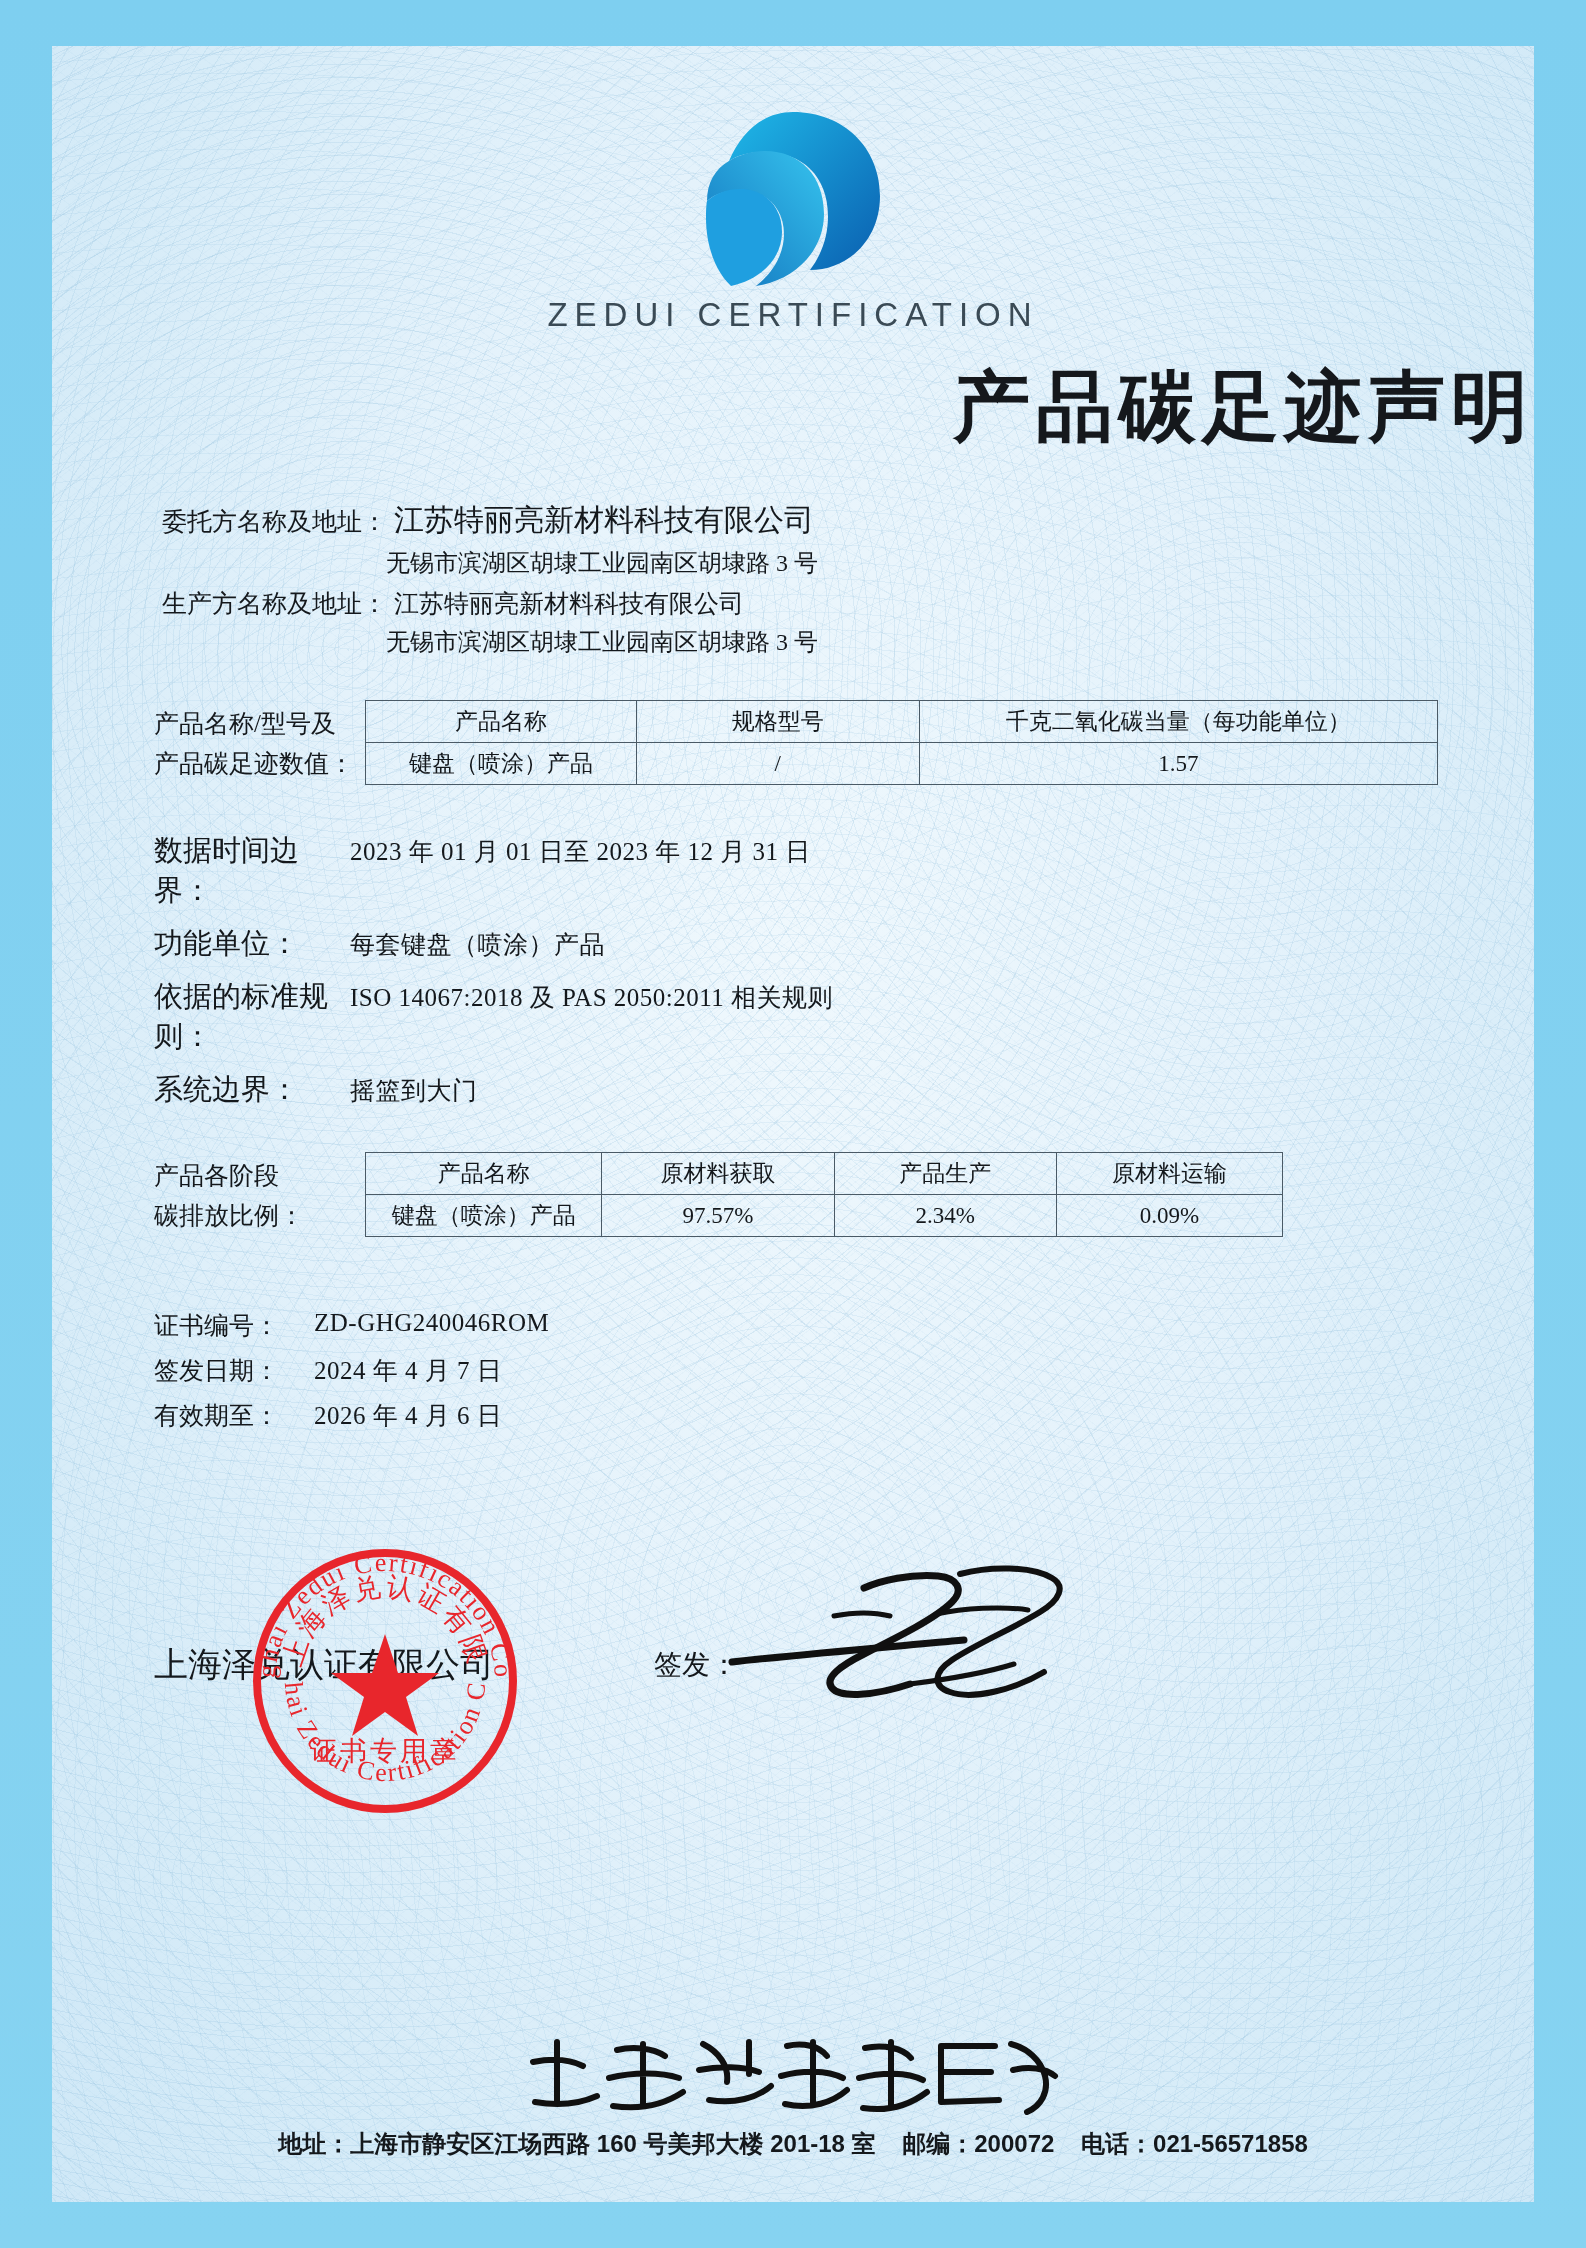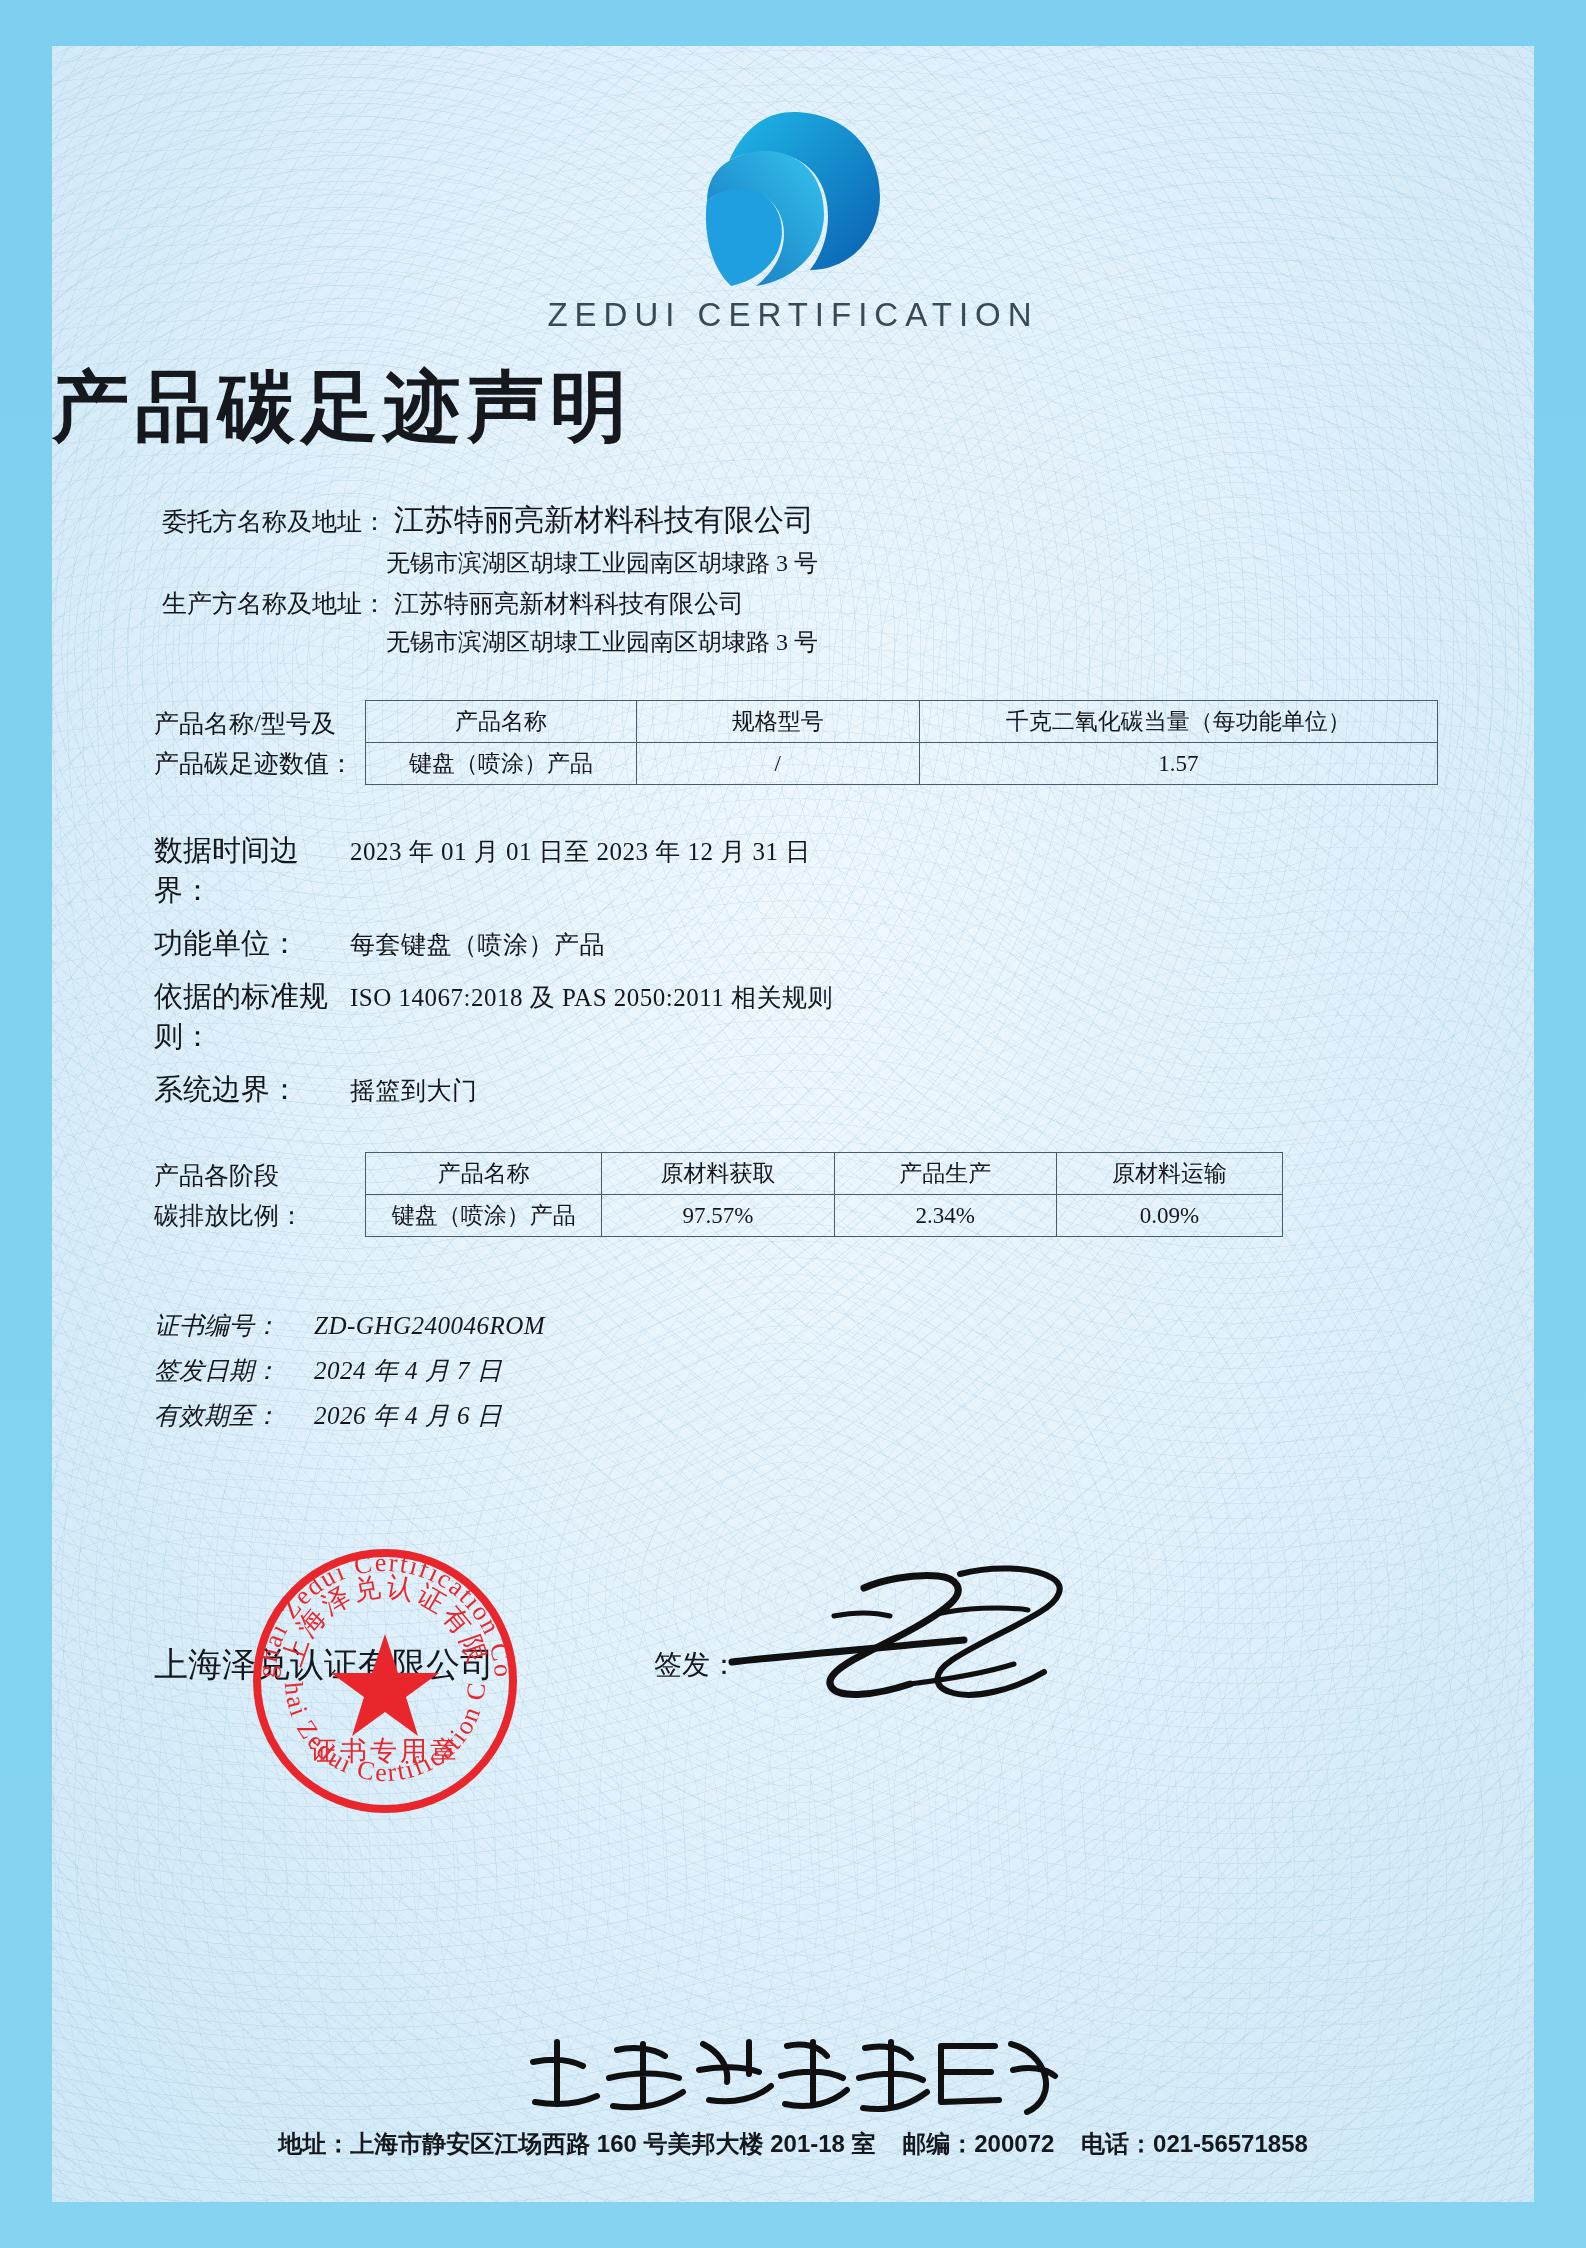--- a/index.html
+++ b/index.html
@@ -72,21 +72,21 @@
     font-family: "Liberation Sans", sans-serif;
     font-size: 33px;
     letter-spacing: 7px;
     color: #3a4a55;
     font-weight: 500;
   }
 
   
   .cert-title {
     margin-top: 22px;
-    text-align: left;
+    text-align: right;
     font-family: Liberation Serif, serif;
     font-size: 77px;
     font-weight: 700;
     letter-spacing: 6px;
     color: #15181c;
   }
 
   
   .body-area {
     padding: 0 96px 0 102px;
@@ -178,23 +178,22 @@
     font-size: 25px;
     letter-spacing: 0.5px;
   }
 
   
   .meta-block {
     margin-top: 72px;
   }
   .meta-row {
     display: flex;
-    align-items: center;
+    align-items: flex-start;
     margin-bottom: 12px;
-    font-style: italic;
   }
   .meta-label {
     width: 160px;
     flex: 0 0 160px;
     font-size: 25px;
   }
   .meta-value {
     font-size: 25px;
     letter-spacing: 0.5px;
   }

